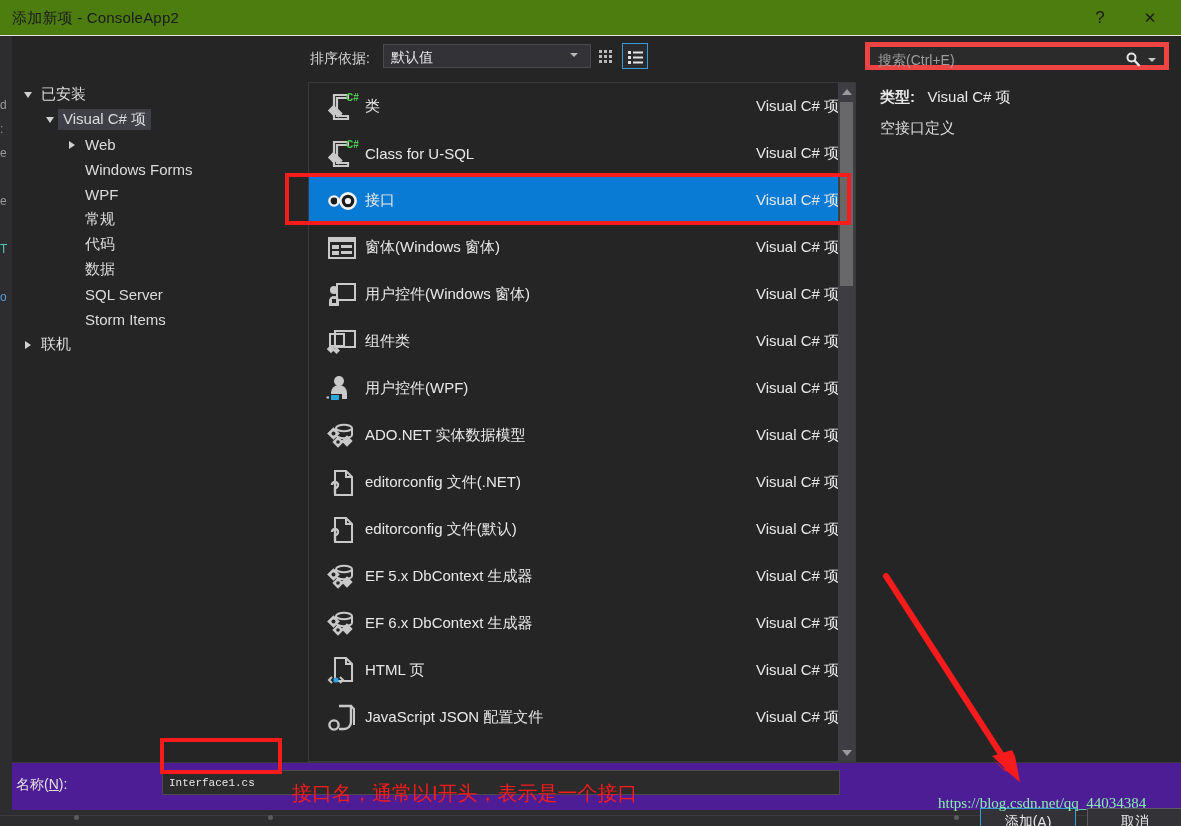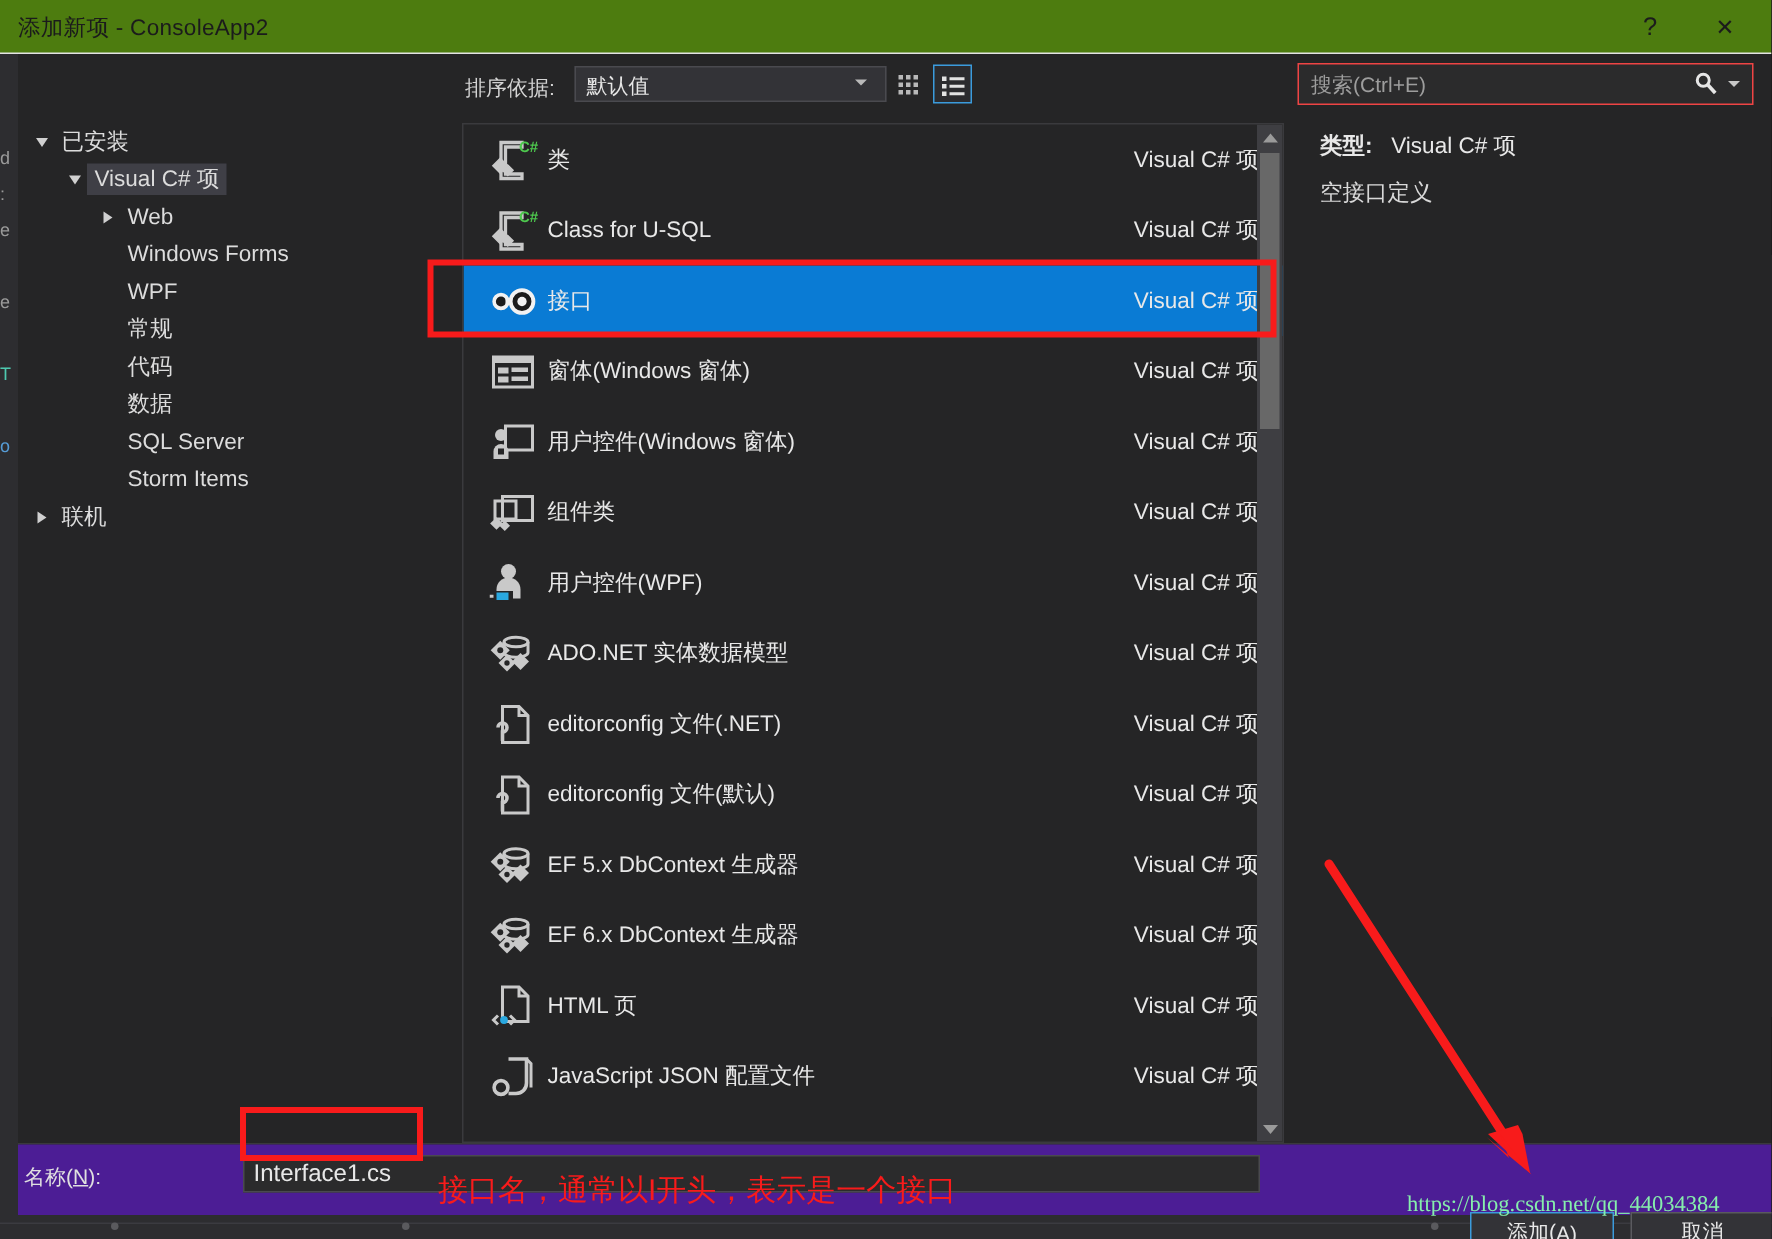--- a/index.html
+++ b/index.html
@@ -69,21 +69,21 @@
   }
   .view-btn {
     position: absolute; top: 7px; width: 26px; height: 26px;
     display: flex; align-items: center; justify-content: center;
   }
   .view-btn.tiles { left: 580px; }
   .view-btn.list  { left: 610px; border: 1px solid #3b9bdc; background: #2b2b2e; }
 
   .search-wrap {
     position: absolute; left: 853px; top: 6px; width: 304px; height: 28px;
-    background: #2b2b2c; border: 1px solid #ef4444;
+    background: #2b2b2c; border: 5px solid #ef4444;
   }
   .search-input {
     position: absolute; left: 0; top: 0; width: 262px; height: 26px;
     background: transparent; border: 0; outline: none;
     color: #cfcfcf; font-size: 14px; padding: 0 8px;
     font-family: "Liberation Sans", sans-serif;
   }
   .search-input::placeholder { color: #9d9d9d; }
   .search-icon { position: absolute; right: 22px; top: 4px; }
   .search-caret {
@@ -149,22 +149,22 @@
   
   .footer-sep {
     position: absolute; left: 0; top: 726px; width: 1169px; height: 1px; background: #3a3a3d;
   }
   .footer { position: absolute; left: 0; top: 727px; width: 1169px; height: 47px; background: #4c1d95; }
   .name-label { position: absolute; left: 4px; top: 13px; font-size: 14px; color: #e0e0e0; }
   .name-label u { text-decoration: underline; }
   .name-input {
     position: absolute; left: 150px; top: 7px; width: 678px; height: 25px;
     background: #2b2b2c; border: 1px solid #4a4a4f; color: #e8e8e8;
-    font-size: 16px; padding: 0 6px; outline: none;
-    font-family: Liberation Sans, sans-serif;
+    font-size: 11px; padding: 0 6px; outline: none;
+    font-family: Liberation Mono, monospace;
   }
   .btn {
     position: absolute; top: 772px; width: 96px; height: 28px;
     background: #333337; border: 1px solid #5a5a5f; color: #e8e8e8;
     font-size: 14px; display: flex; align-items: center; justify-content: center;
   }
   .btn u { text-decoration: underline; }
   .btn.add { left: 968px; border: 1px solid #3b9bdc; }
   .btn.cancel { left: 1075px; }
 

